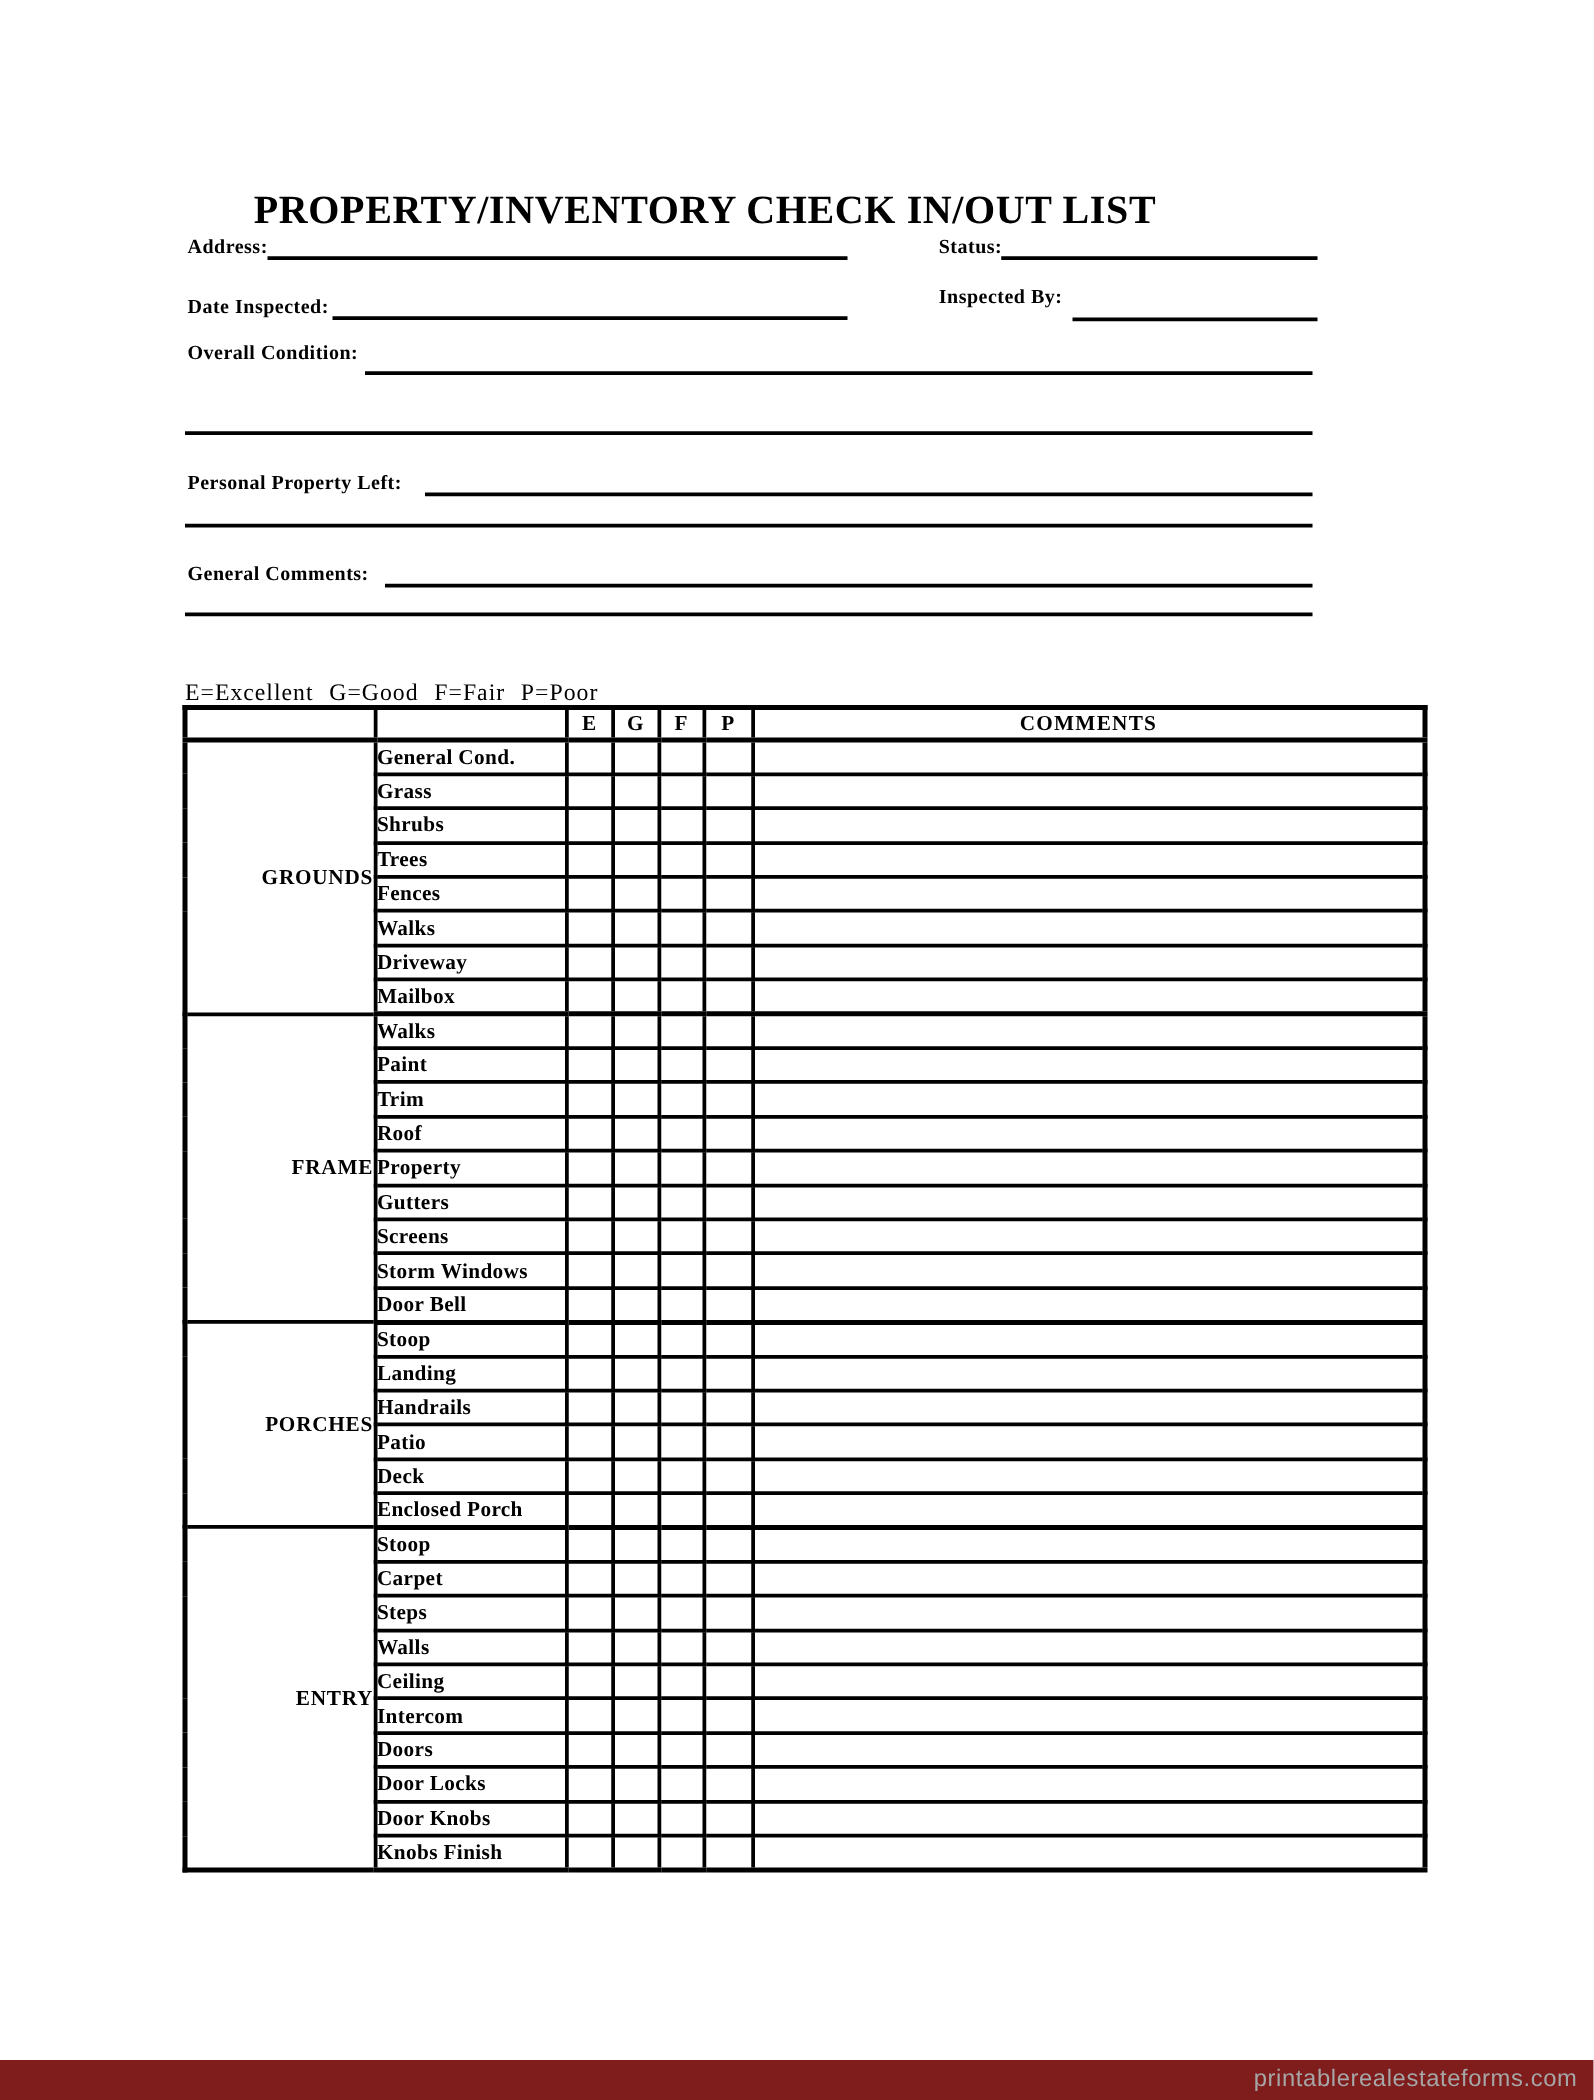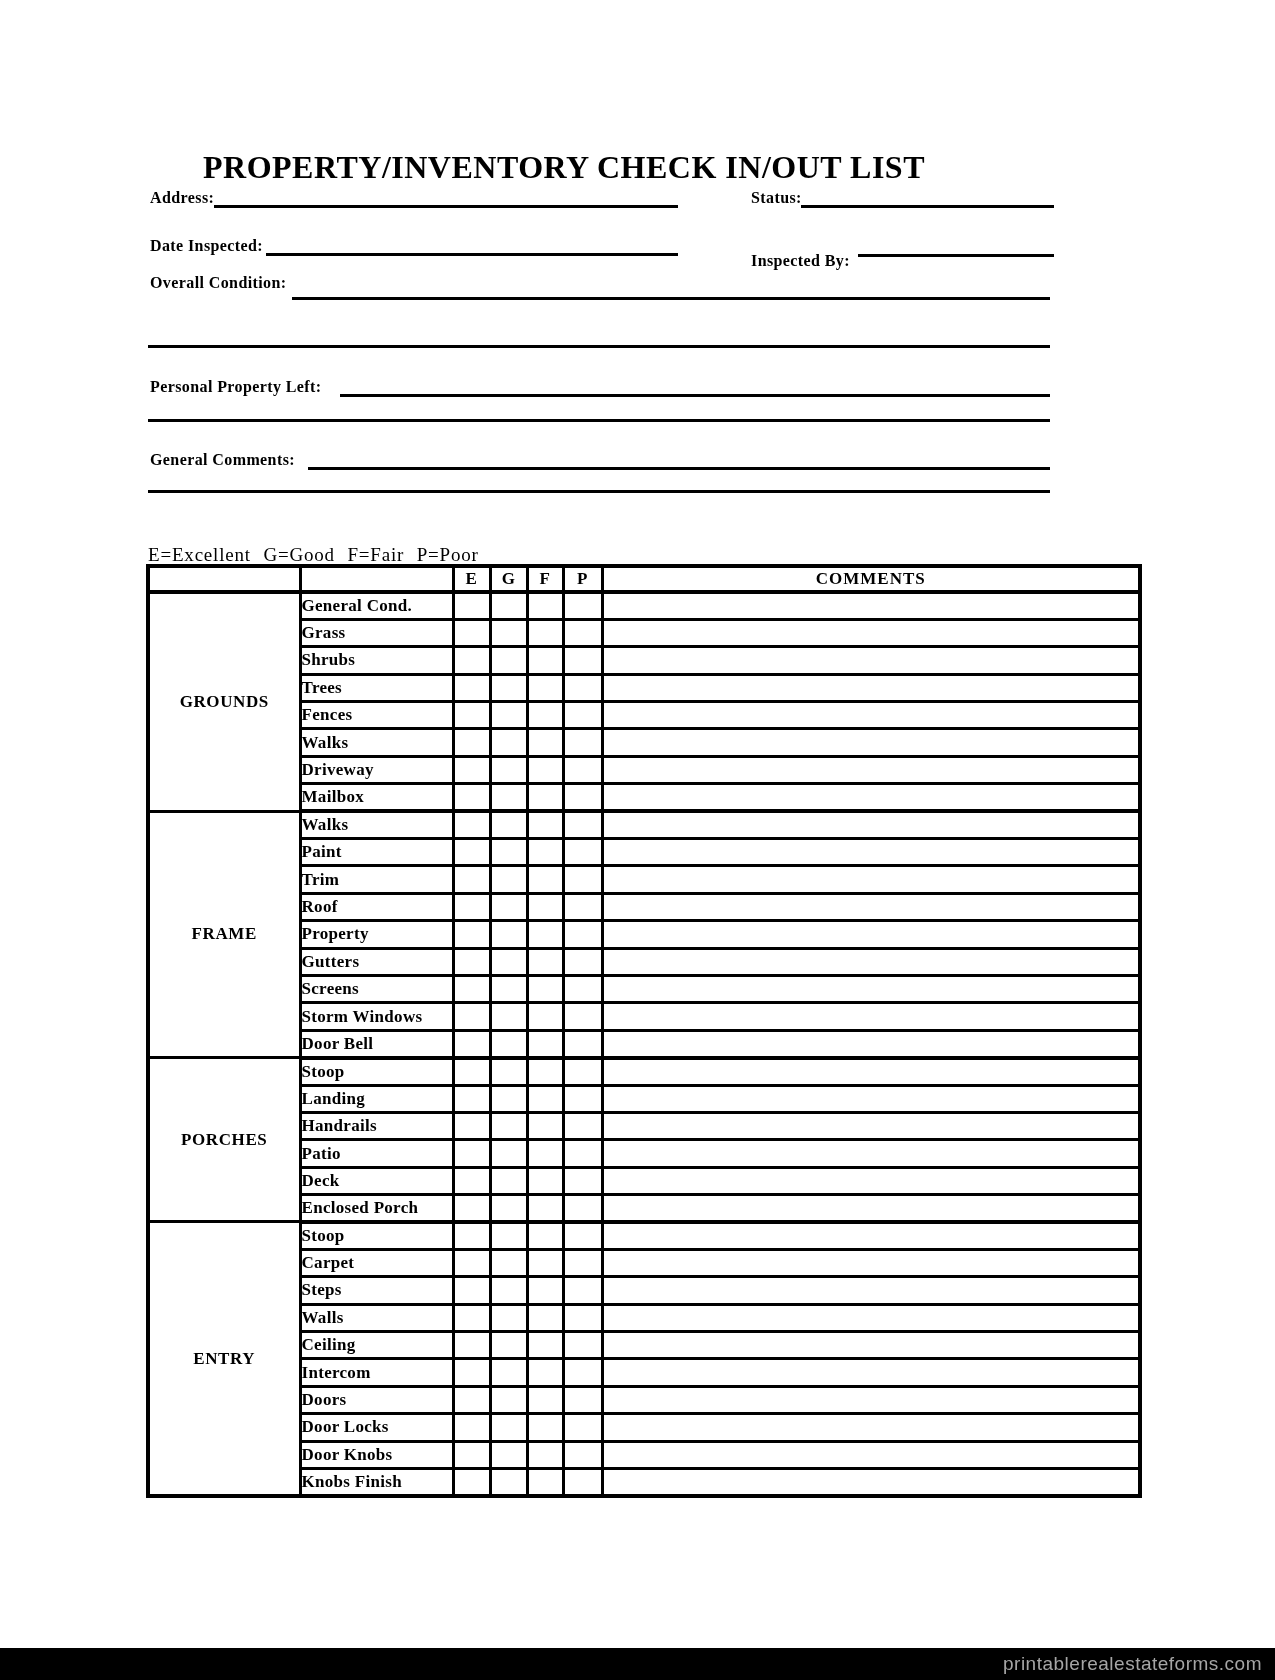--- a/index.html
+++ b/index.html
@@ -45,33 +45,33 @@
   table.grid thead tr { height:26px; }
   table.grid tbody tr { height:27.4px; }
   table.grid thead th { border-bottom-width:4px; font-size:17px; font-weight:bold; }
   th.h-rating { letter-spacing:0.5px; }
   th.h-comments { letter-spacing:1px; }
   th.h-group, td.group-cell { border-left-width:4px; border-right-width:4px; }
   th.h-item, td.item-cell { border-right-width:4px; }
   th.h-p, td.rate-p { border-right-width:4px; }
   td.group-cell {
     border-top-width:4px; border-bottom-width:4px;
-    text-align:center; vertical-align:middle;
+    text-align:right; vertical-align:middle;
     font-size:17px; font-weight:bold; letter-spacing:0.6px;
   }
   td.item-cell {
     font-size:17px; font-weight:bold;
     padding-left:7px; vertical-align:middle;
     white-space:nowrap; letter-spacing:0.3px;
   }
   tr.sec-end td { border-bottom-width:4px; }
   
   .footer-bar {
     position:absolute; left:0; top:1648px; width:1275px; height:32px;
-    background:#000000;
+    background:#7f1d1d;
     display:flex; align-items:center; justify-content:flex-end;
     padding-right:13px; box-sizing:border-box;
   }
   .footer-text {
     font-family:"Liberation Sans", sans-serif;
     font-size:19px; color:#a6a6a6; letter-spacing:0.5px;
     white-space:nowrap;
   }
 </style>
 </head>
@@ -81,21 +81,21 @@
 
   <div class="doc-title">PROPERTY/INVENTORY CHECK IN/OUT LIST</div>
 
   <span class="lbl" style="left:150px; top:190px;">Address:</span>
   <div class="uline" style="left:214px; top:205px; width:464px;"></div>
   <span class="lbl" style="left:751px; top:190px;">Status:</span>
   <div class="uline" style="left:801px; top:205px; width:253px;"></div>
 
   <span class="lbl" style="left:150px; top:238px;">Date Inspected:</span>
   <div class="uline" style="left:266px; top:253px; width:412px;"></div>
-  <span class="lbl" style="left:751px; top:253px;">Inspected By:</span>
+  <span class="lbl" style="left:751px; top:230px;">Inspected By:</span>
   <div class="uline" style="left:858px; top:254px; width:196px;"></div>
 
   <span class="lbl" style="left:150px; top:275px;">Overall Condition:</span>
   <div class="uline" style="left:292px; top:297px; width:758px;"></div>
   <div class="uline" style="left:148px; top:345px; width:902px;"></div>
 
   <span class="lbl" style="left:150px; top:379px;">Personal Property Left:</span>
   <div class="uline" style="left:340px; top:394px; width:710px;"></div>
   <div class="uline" style="left:148px; top:419px; width:902px;"></div>
 

